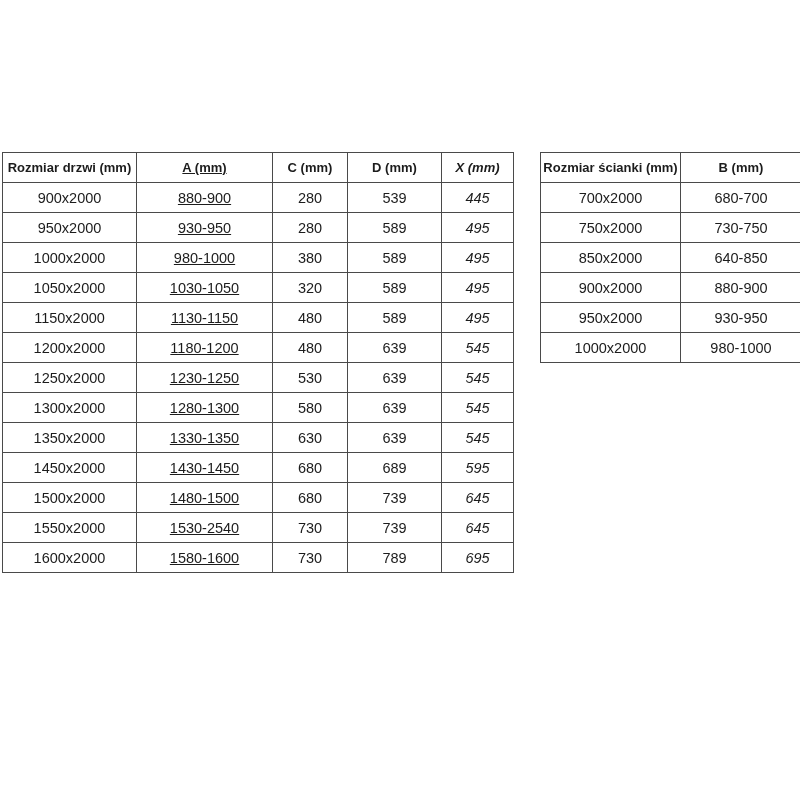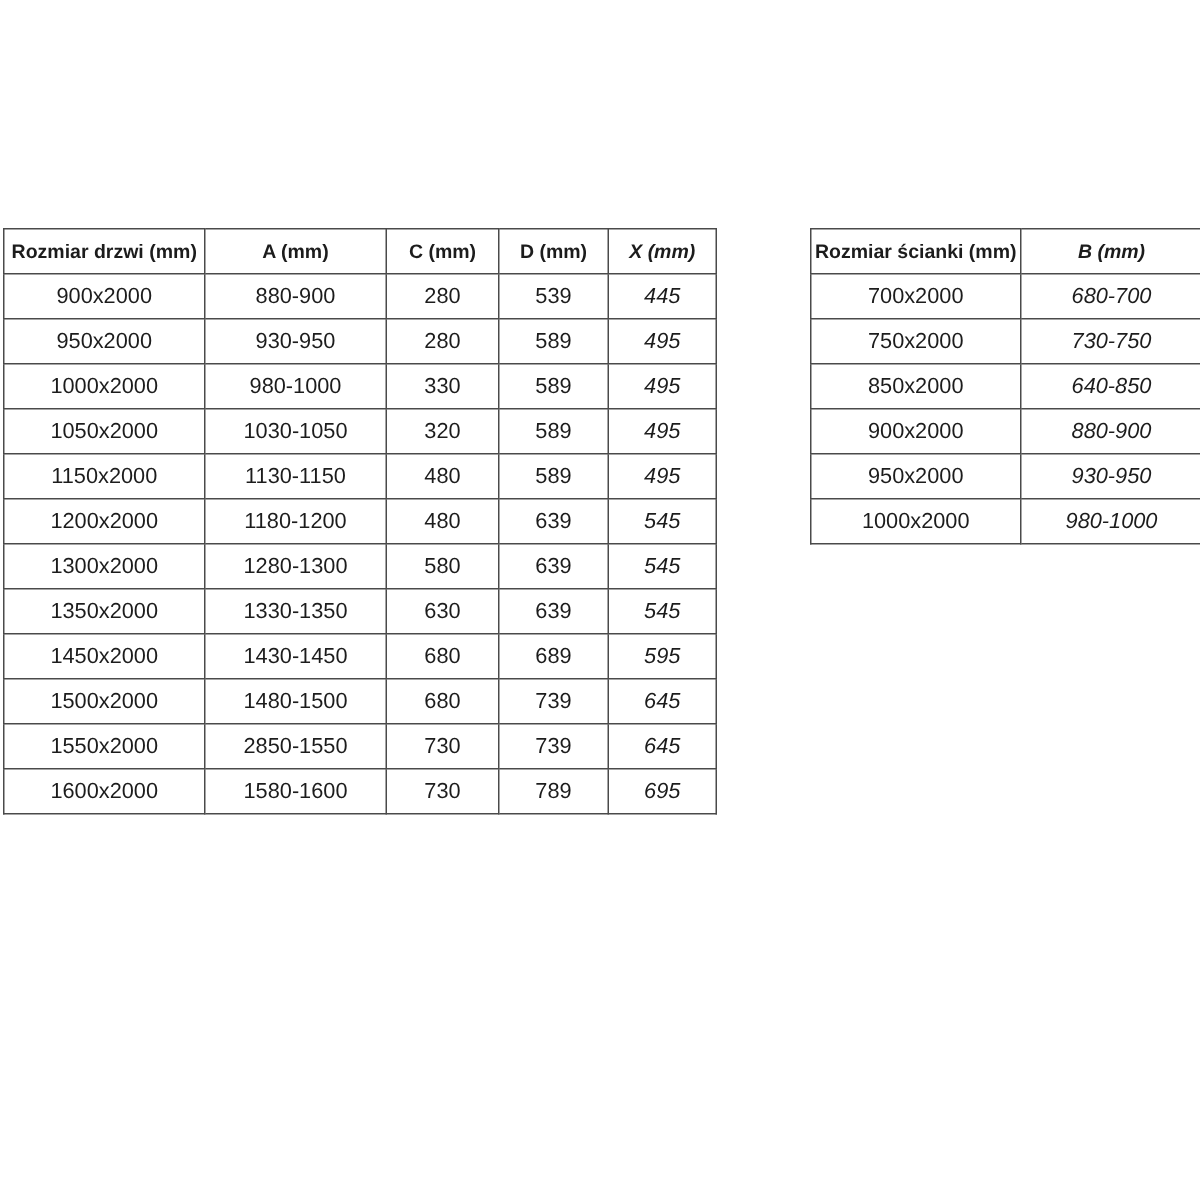--- a/index.html
+++ b/index.html
@@ -32,27 +32,27 @@
     font-size: 13px;
   }
   td {
     font-weight: normal;
     font-size: 14.5px;
   }
   #door-table { left: 2px;  width: 475px; }
   #wall-table { left: 540px; width: 261px; }
 
   #door-table th:nth-child(1), #door-table td:nth-child(1) { width: 134px; }
-  #door-table th:nth-child(2), #door-table td:nth-child(2) { width: 121px; }
+  #door-table th:nth-child(2), #door-table td:nth-child(2) { width: 136px; text-decoration: underline; }
   #door-table th:nth-child(3), #door-table td:nth-child(3) { width: 75px; }
-  #door-table th:nth-child(4), #door-table td:nth-child(4) { width: 73px; }
+  #door-table th:nth-child(4), #door-table td:nth-child(4) { width: 94px; }
   #door-table th:nth-child(5), #door-table td:nth-child(5) { width: 72px; font-style: italic; }
 
   #wall-table th:nth-child(1), #wall-table td:nth-child(1) { width: 140px; }
-  #wall-table th:nth-child(2), #wall-table td:nth-child(2) { width: 121px; font-style: italic; }
+  #wall-table th:nth-child(2), #wall-table td:nth-child(2) { width: 121px; }
 </style>
 </head>
 <body>
 
 <table id="door-table">
     <thead>
       <tr>
         <th>Rozmiar drzwi (mm)</th>
         <th>A (mm)</th>
         <th>C (mm)</th>
@@ -71,21 +71,21 @@
       <tr>
         <td>950x2000</td>
         <td>930-950</td>
         <td>280</td>
         <td>589</td>
         <td>495</td>
       </tr>
       <tr>
         <td>1000x2000</td>
         <td>980-1000</td>
-        <td>330</td>
+        <td>380</td>
         <td>589</td>
         <td>495</td>
       </tr>
       <tr>
         <td>1050x2000</td>
         <td>1030-1050</td>
         <td>320</td>
         <td>589</td>
         <td>495</td>
       </tr>
@@ -93,20 +93,27 @@
         <td>1150x2000</td>
         <td>1130-1150</td>
         <td>480</td>
         <td>589</td>
         <td>495</td>
       </tr>
       <tr>
         <td>1200x2000</td>
         <td>1180-1200</td>
         <td>480</td>
+        <td>639</td>
+        <td>545</td>
+      </tr>
+      <tr>
+        <td>1250x2000</td>
+        <td>1230-1250</td>
+        <td>530</td>
         <td>639</td>
         <td>545</td>
       </tr>
       <tr>
         <td>1300x2000</td>
         <td>1280-1300</td>
         <td>580</td>
         <td>639</td>
         <td>545</td>
       </tr>
@@ -126,21 +133,21 @@
       </tr>
       <tr>
         <td>1500x2000</td>
         <td>1480-1500</td>
         <td>680</td>
         <td>739</td>
         <td>645</td>
       </tr>
       <tr>
         <td>1550x2000</td>
-        <td>2850-1550</td>
+        <td>1530-2540</td>
         <td>730</td>
         <td>739</td>
         <td>645</td>
       </tr>
       <tr>
         <td>1600x2000</td>
         <td>1580-1600</td>
         <td>730</td>
         <td>789</td>
         <td>695</td>

